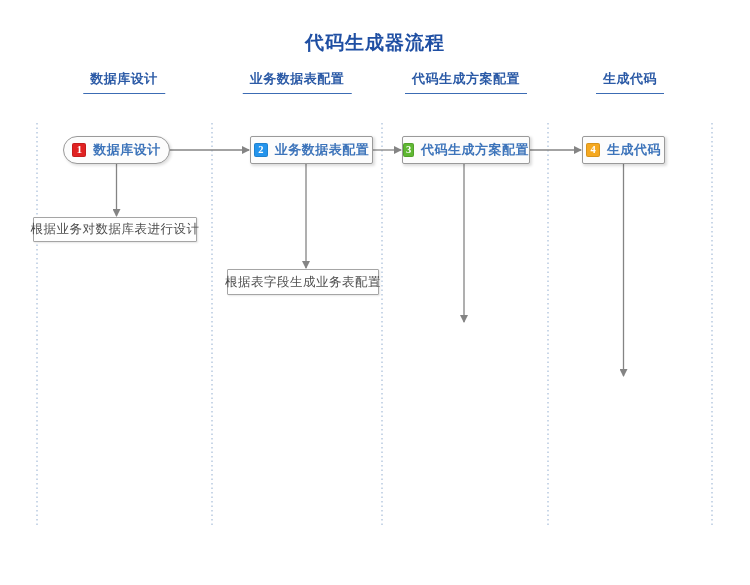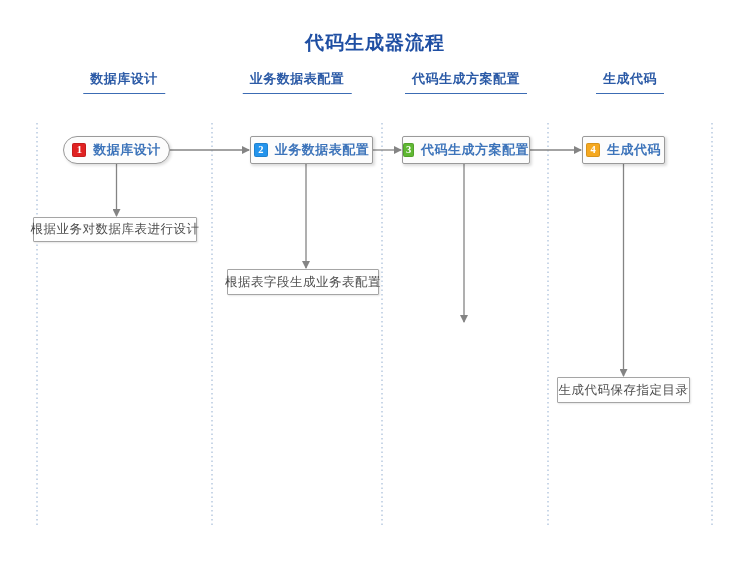--- a/index.html
+++ b/index.html
@@ -96,15 +96,14 @@
   <div class="node rectangle" style="left:582px;top:136px;width:83px">
     <span class="badge" style="background-color: rgb(245, 168, 31);">4</span>
     <span class="node-label">生成代码</span>
   </div>
 
   <div class="annotation" style="left:33px;top:217px;width:164px;height:25px">根据业务对数据库表进行设计</div>
 
   <div class="annotation" style="left:227px;top:269px;width:152px;height:26px">根据表字段生成业务表配置</div>
 
 
-  <div class="annotation" style="left:557px;top:377px;width:133px;height:26px">生成代码保存指定目录</div>
 
 </div>
 
 </body></html>

